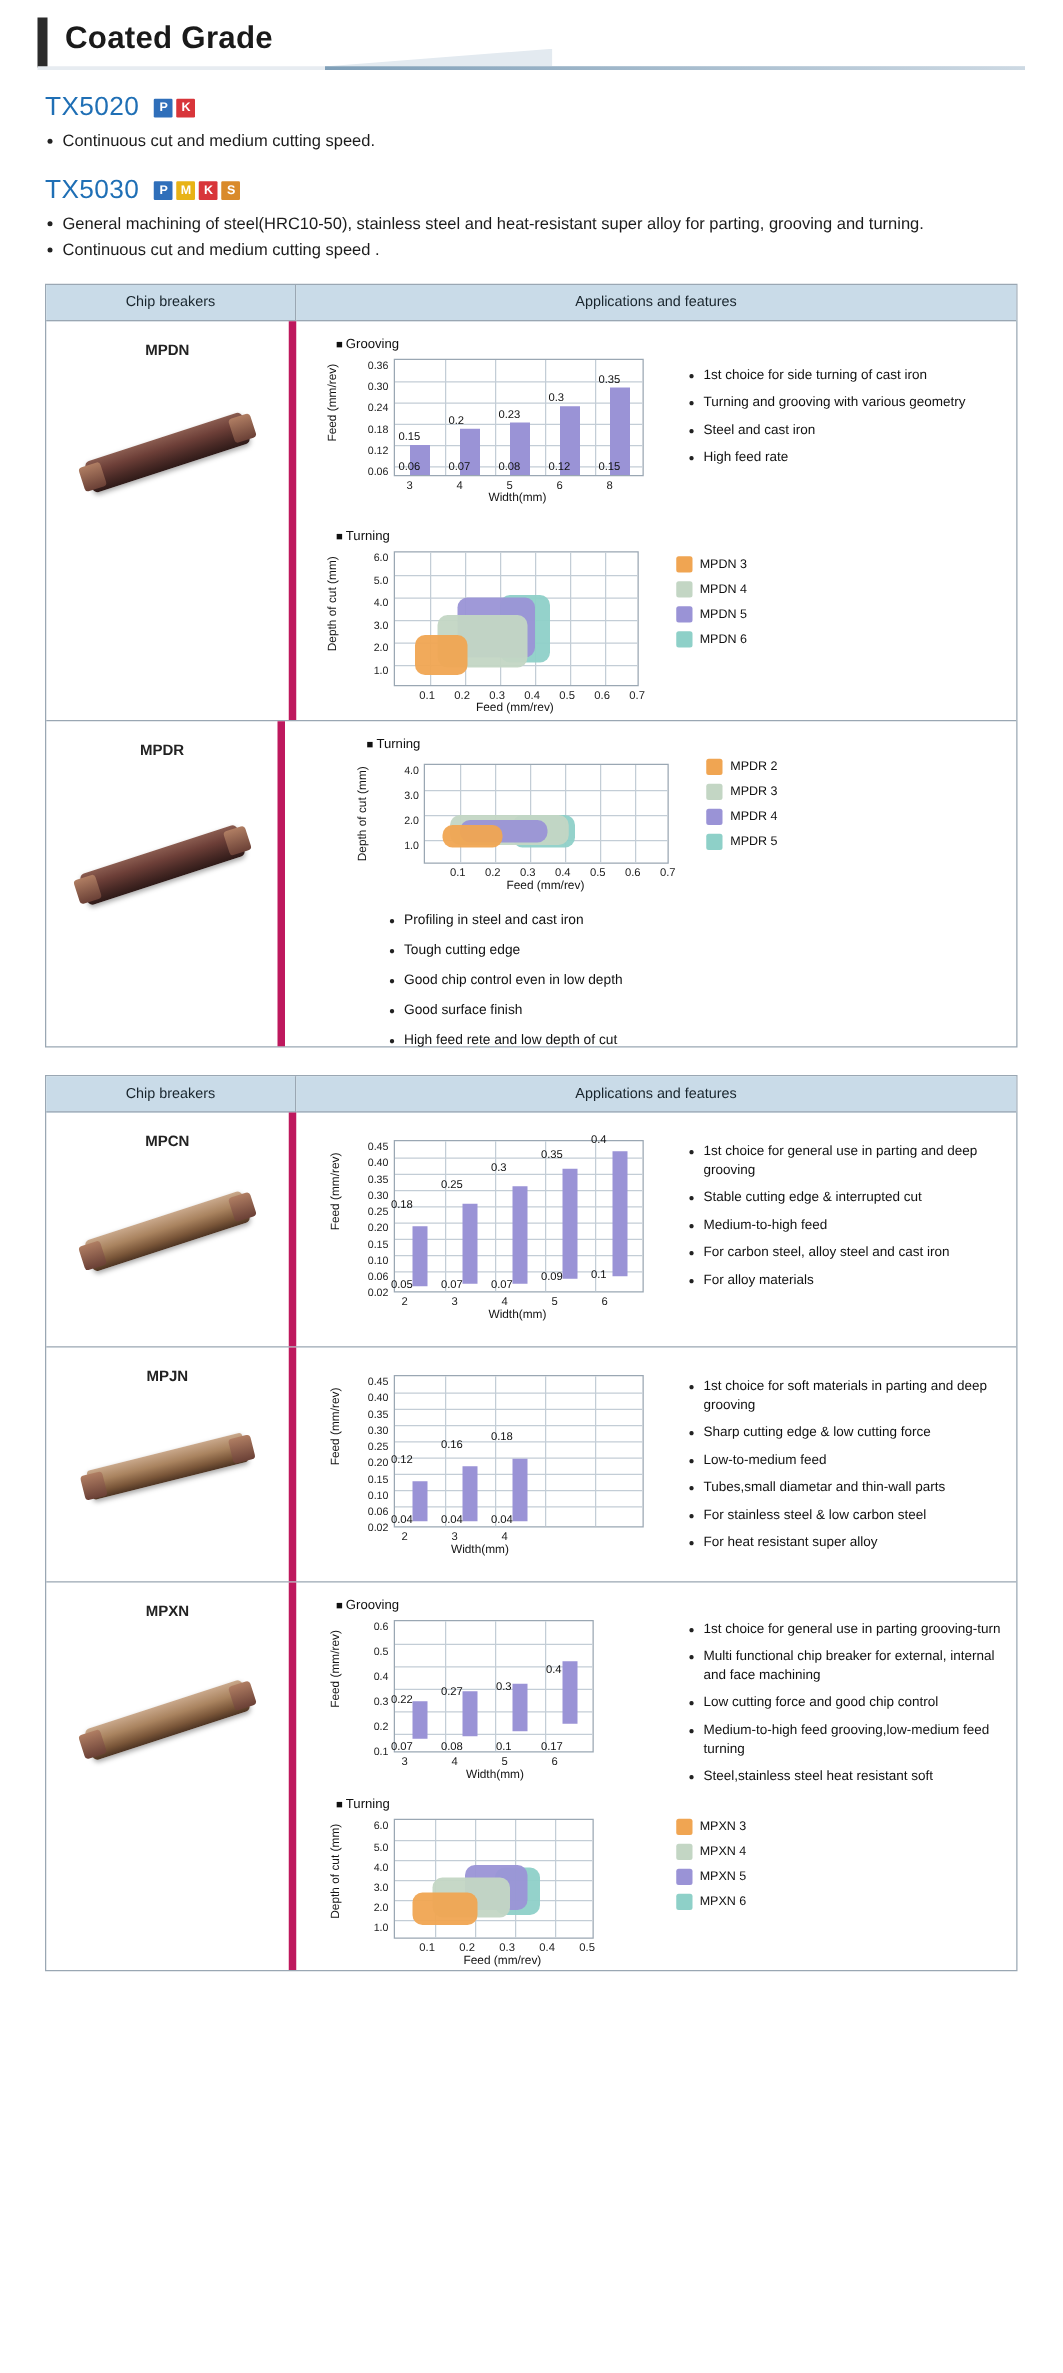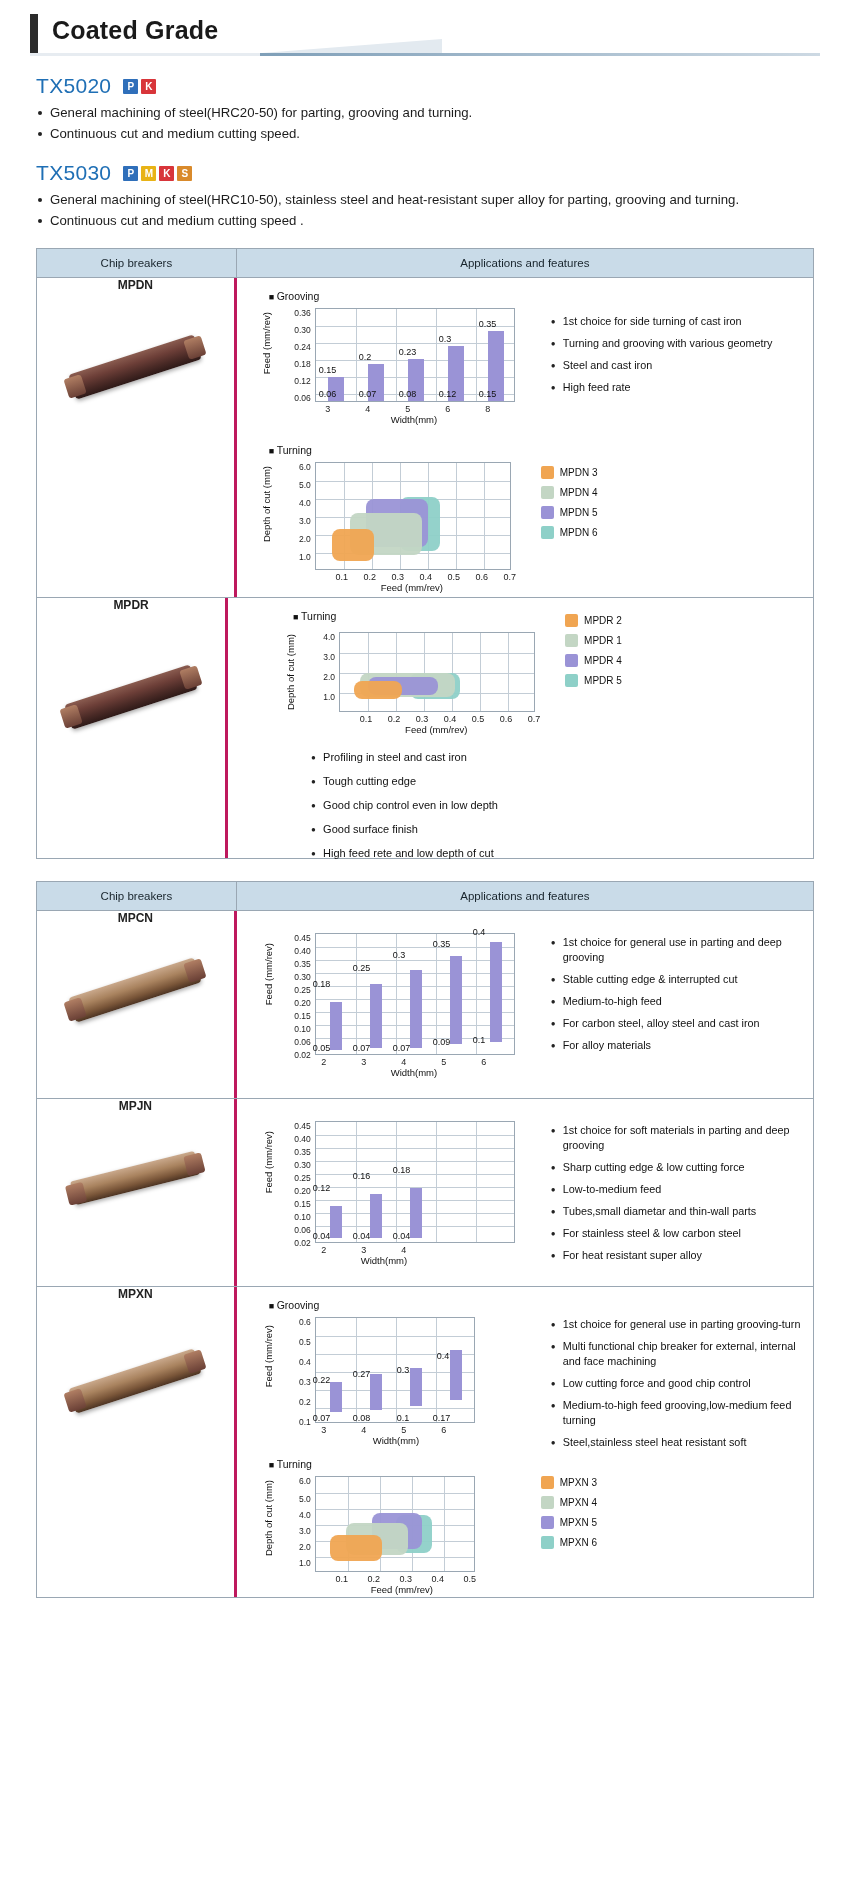--- a/index.html
+++ b/index.html
@@ -66,21 +66,21 @@
   .tbl .thead { display:flex; }
   .th {
     background:#c9dbe8; border-right:1px solid #9aa7b3; border-bottom:1px solid #9aa7b3;
     font-size: 11.5px; text-align:center; padding: 8px 0; color:#18242c;
   }
   .th.left { width: 200px; }
   .th.right { width: 577px; border-right: none; text-align: center; }
   .row { display:flex; border-bottom: 1px solid #9aa7b3; }
   .row:last-child { border-bottom: none; }
   .cell-left {
-    width: 200px; border-right: 3px solid #be185d; position:relative; 
+    width: 200px; border-right: 6px solid #be185d; position:relative; padding-top: 16px;
   }
   .cell-left .name { text-align:center; font-size: 12px; font-weight:bold; color:#222; }
   .cell-right { width: 577px; padding: 10px 8px 12px 14px; }
 
   
   .insert-wrap { display:flex; justify-content:center; align-items:center; height: 150px; }
   .insert {
     width: 132px; height: 26px; border-radius: 4px;
     background: linear-gradient(180deg,#8a5c50 0%, #6d3f38 35%, #4a2a26 70%, #2e1a18 100%);
     transform: rotate(-18deg);
@@ -149,21 +149,20 @@
 
   <div class="grade-block">
     <div class="grade-title-row">
       <div class="grade-title">TX5020</div>
       <div class="iso-badges">
         <div class="iso P">P</div>
         <div class="iso K">K</div>
       </div>
     </div>
     <ul class="bullets">
-      <li>General machining of steel(HRC20-50) for parting, grooving and turning.</li>
       <li>Continuous cut and medium cutting speed.</li>
     </ul>
   </div>
 
   <div class="grade-block">
     <div class="grade-title-row">
       <div class="grade-title">TX5030</div>
       <div class="iso-badges">
         <div class="iso P">P</div>
         <div class="iso M">M</div>
@@ -352,28 +351,28 @@
 
           <div class="xtick" style="left:82px; top:104px; width:18px;">0.1</div>
           <div class="xtick" style="left:110px; top:104px; width:18px;">0.2</div>
           <div class="xtick" style="left:138px; top:104px; width:18px;">0.3</div>
           <div class="xtick" style="left:166px; top:104px; width:18px;">0.4</div>
           <div class="xtick" style="left:194px; top:104px; width:18px;">0.5</div>
           <div class="xtick" style="left:222px; top:104px; width:18px;">0.6</div>
           <div class="xtick" style="left:250px; top:104px; width:18px;">0.7</div>
           <div class="xaxis-title" style="left:130px; top:114px;">Feed (mm/rev)</div>
 
-          <div class="legend" style="left:290px; top:4px;">
+          <div class="legend" style="left:290px; top:18px;">
             <div class="lrow">
                 <span class="sw" style="background:#f0a552"></span>
                 <span>MPDR 2</span>
               </div>
             <div class="lrow">
                 <span class="sw" style="background:#c3d6c4"></span>
-                <span>MPDR 1</span>
+                <span>MPDR 3</span>
               </div>
             <div class="lrow">
                 <span class="sw" style="background:#9a93d6"></span>
                 <span>MPDR 4</span>
               </div>
             <div class="lrow">
                 <span class="sw" style="background:#8ed0c8"></span>
                 <span>MPDR 5</span>
               </div>
           </div>

